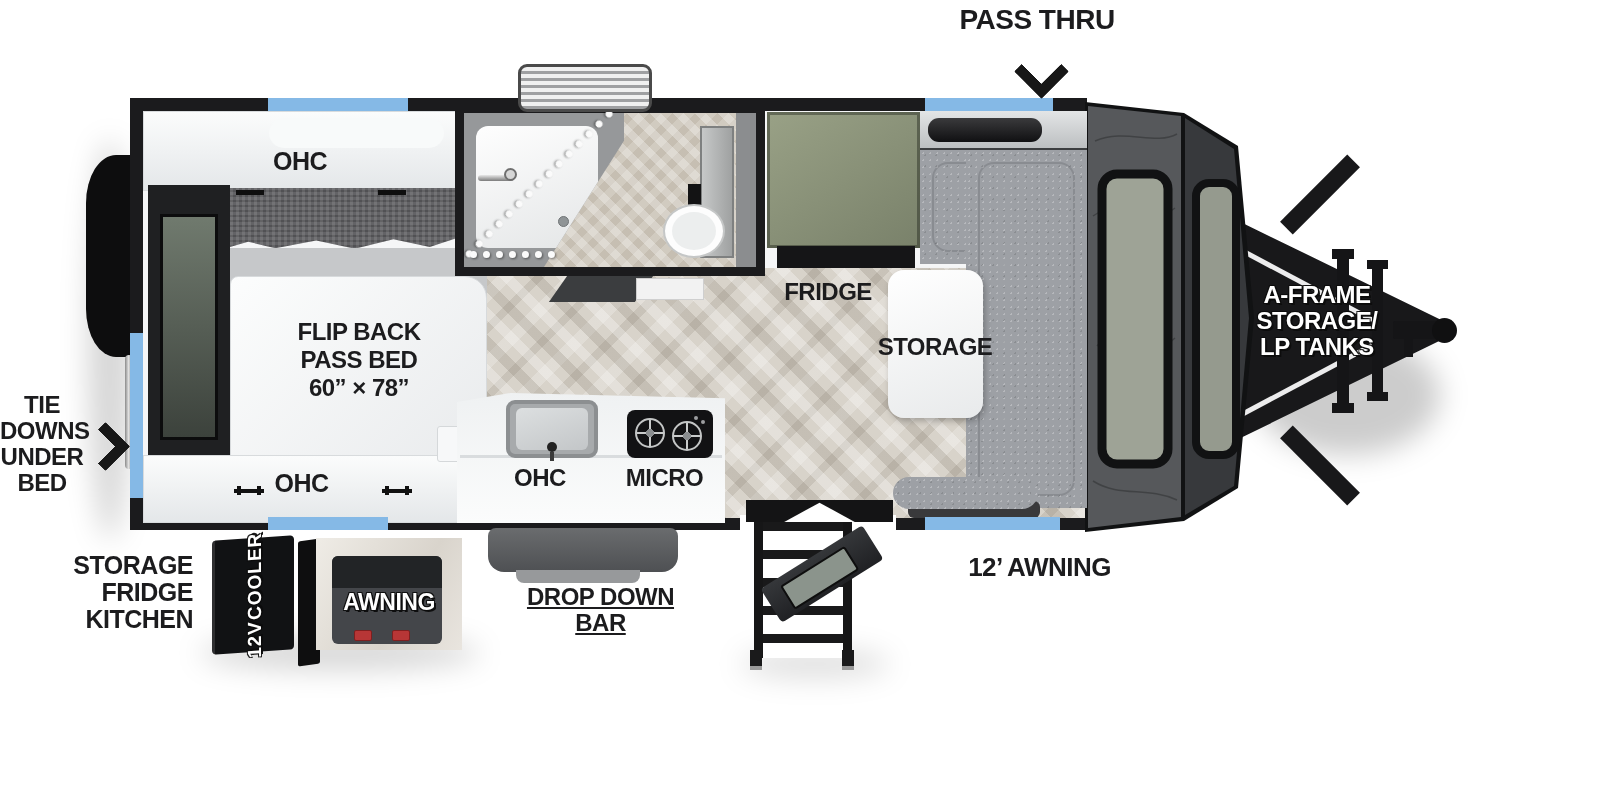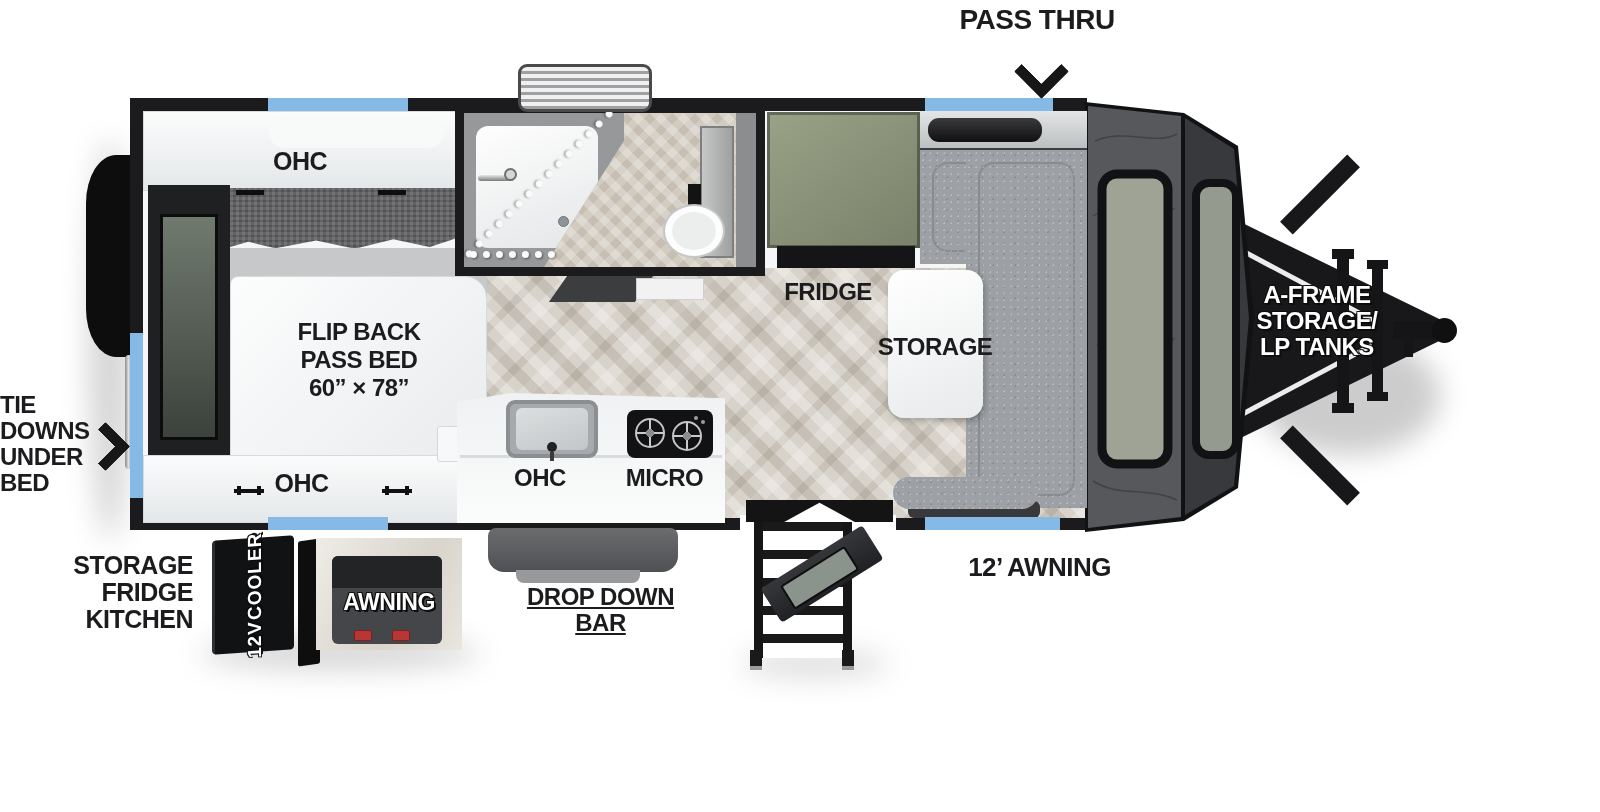--- a/index.html
+++ b/index.html
@@ -291,21 +291,21 @@
   <div class="abs hbar" style="left:1367px;top:392px;width:21px;height:9px;"></div>
   <div class="abs hbar" style="left:1393px;top:321px;width:50px;height:18px;border-radius:2px;"></div>
   <div class="abs hbar" style="left:1404px;top:337px;width:9px;height:20px;"></div>
   <div class="abs ball"></div>
 
   <div class="lbl" style="left:942px;top:5px;width:190px;font-size:28px;z-index:6;">
     <div>PASS THRU</div>
   </div>
   <div class="abs chev" style="left:1022px;top:52px;width:28px;height:28px;transform:rotate(45deg);"></div>
 
-  <div class="lbl" style="left:0;top:392px;width:84px;font-size:24px;text-align:left;z-index:6;">
+  <div class="lbl" style="left:0;top:392px;width:84px;font-size:24px;text-align:center;z-index:6;">
     <div>TIE</div>
     <div>DOWNS</div>
     <div>UNDER</div>
     <div>BED</div>
   </div>
   <div class="abs chev" style="left:88px;top:429px;width:24px;height:24px;transform:rotate(-45deg);"></div>
 
   <div class="lbl" style="left:40px;top:552px;width:153px;font-size:25px;text-align:right;z-index:6;">
     <div>STORAGE</div>
     <div>FRIDGE</div>

